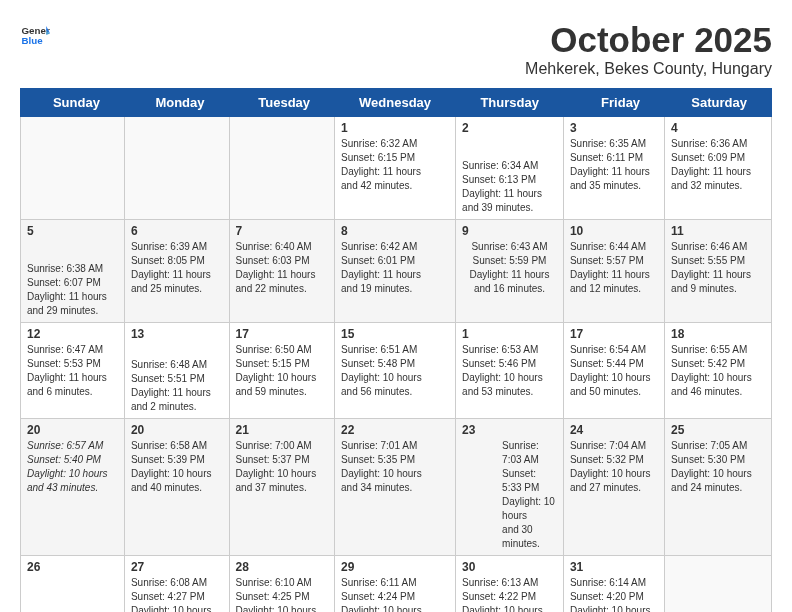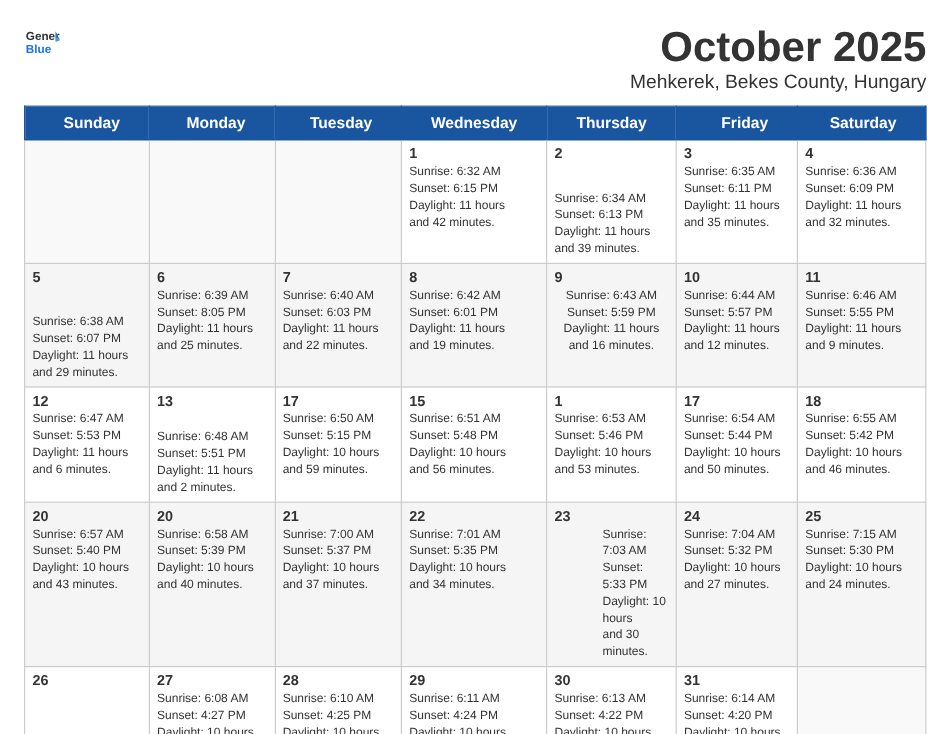--- a/index.html
+++ b/index.html
@@ -246,21 +246,21 @@
           <span class="day-number">18</span>
           <div class="day-info" style="white-space: pre-line;">Sunrise: 6:55 AM
 Sunset: 5:42 PM
 Daylight: 10 hours
 and 46 minutes.</div>
         </td>
       </tr>
       <tr class="week-row">
         <td>
           <span class="day-number">20</span>
-          <div class="day-info" style="white-space: pre-line;">Sunrise: 6:57 AM
+          <div class="day-info" style="white-space: pre-line; font-style: italic;">Sunrise: 6:57 AM
 Sunset: 5:40 PM
 Daylight: 10 hours
 and 43 minutes.</div>
         </td>
         <td>
           <span class="day-number">20</span>
           <div class="day-info" style="white-space: pre-line;">Sunrise: 6:58 AM
 Sunset: 5:39 PM
 Daylight: 10 hours
 and 40 minutes.</div>
@@ -288,21 +288,21 @@
         </td>
         <td>
           <span class="day-number">24</span>
           <div class="day-info" style="white-space: pre-line;">Sunrise: 7:04 AM
 Sunset: 5:32 PM
 Daylight: 10 hours
 and 27 minutes.</div>
         </td>
         <td>
           <span class="day-number">25</span>
-          <div class="day-info" style="white-space: pre-line;">Sunrise: 7:15 AM
+          <div class="day-info" style="white-space: pre-line;">Sunrise: 7:05 AM
 Sunset: 5:30 PM
 Daylight: 10 hours
 and 24 minutes.</div>
         </td>
       </tr>
       <tr class="week-row">
         <td>
           <span class="day-number">26</span>
           <div class="day-info" style="white-space: pre-line; margin-top: 48px;">Sunrise: 6:07 AM
 Sunset: 4:28 PM

